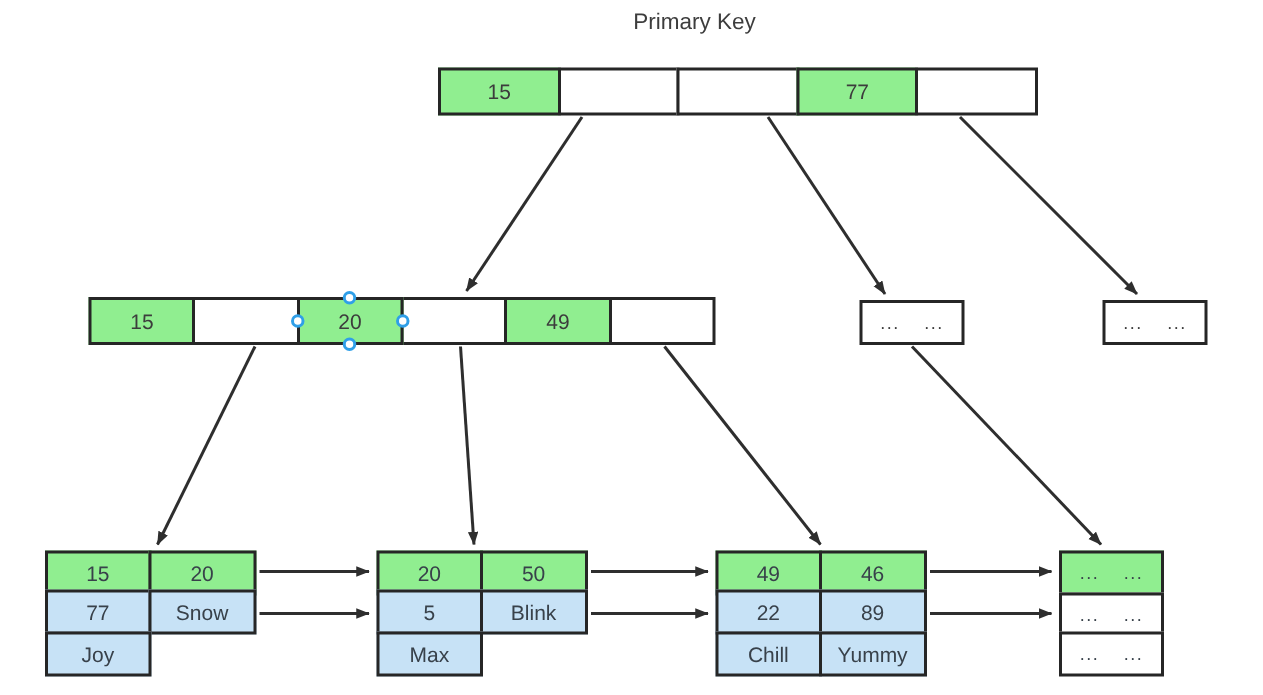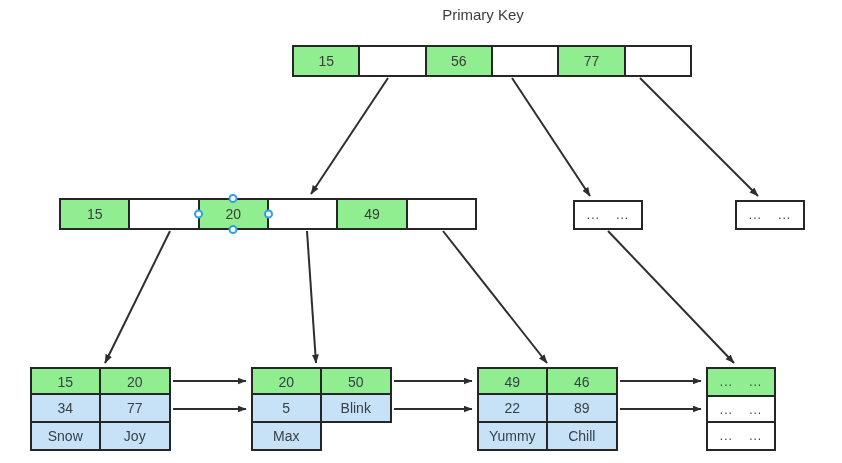--- a/index.html
+++ b/index.html
@@ -16,21 +16,21 @@
 
   .arrow-layer {
     position: absolute;
     left: 0; top: 0;
     width: 842px; height: 463px;
     pointer-events: none;
   }
 
   .diagram-title {
     position: absolute;
-    left: 383px; top: 6px;
+    left: 363px; top: 6px;
     width: 200px;
     text-align: center;
     font-size: 15px;
     color: #3d3d3d;
   }
 
   
   .index-node {
     position: absolute;
     display: flex;
@@ -139,21 +139,20 @@
       <line x1="620" y1="381" x2="701" y2="381" marker-end="url(#ah)"></line>
       <line x1="620" y1="409" x2="701" y2="409" marker-end="url(#ah)"></line>
     </g>
   </svg>
 
   <div class="diagram-title">Primary Key</div>
 
   <div class="index-node" style="left:292px; top:45px; width:400px; height:32px;">
     <div class="cell key">15</div>
     <div class="cell pointer"></div>
-    <div class="cell key">56</div>
     <div class="cell pointer"></div>
     <div class="cell key">77</div>
     <div class="cell pointer"></div>
   </div>
 
   <div class="index-node" style="left:59px; top:198px; width:418px; height:32px;">
     <div class="cell key">15</div>
     <div class="cell pointer"></div>
     <div class="cell key selected">
       <span>20</span>
@@ -166,41 +165,40 @@
     <div class="cell key">49</div>
     <div class="cell pointer"></div>
   </div>
 
   <div class="ellipsis-box" style="left:573px; top:200px; width:70px; height:30px;">... ...</div>
   <div class="ellipsis-box" style="left:735px; top:200px; width:70px; height:30px;">... ...</div>
 
   <div class="leaf-node two-col" style="left:30px; top:367px; width:141px;">
     <div class="lcell row-key">15</div>
     <div class="lcell row-key">20</div>
-    <div class="lcell row-data">34</div>
     <div class="lcell row-data">77</div>
     <div class="lcell row-data">Snow</div>
     <div class="lcell row-data">Joy</div>
   </div>
 
   <div class="leaf-node two-col" style="left:251px; top:367px; width:141px;">
     <div class="lcell row-key">20</div>
     <div class="lcell row-key">50</div>
     <div class="lcell row-data">5</div>
     <div class="lcell row-data">Blink</div>
     <div class="lcell row-data">Max</div>
   </div>
 
   <div class="leaf-node two-col" style="left:477px; top:367px; width:141px;">
     <div class="lcell row-key">49</div>
     <div class="lcell row-key">46</div>
     <div class="lcell row-data">22</div>
     <div class="lcell row-data">89</div>
+    <div class="lcell row-data">Chill</div>
     <div class="lcell row-data">Yummy</div>
-    <div class="lcell row-data">Chill</div>
   </div>
 
   <div class="leaf-node one-col" style="left:706px; top:367px; width:70px;">
     <div class="lcell row-key dots">... ...</div>
     <div class="lcell row-plain dots">... ...</div>
     <div class="lcell row-plain dots">... ...</div>
   </div>
 
 </div>
 

